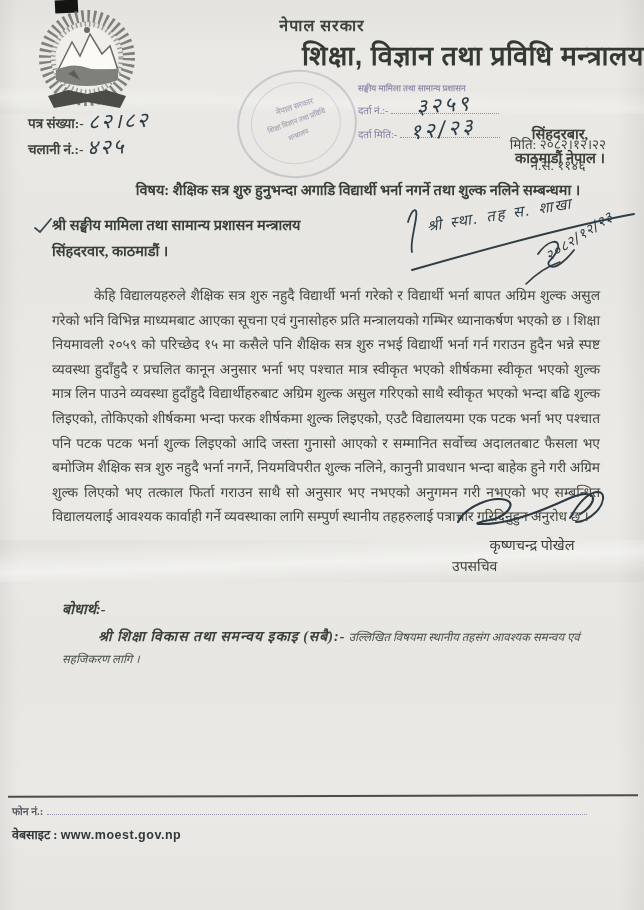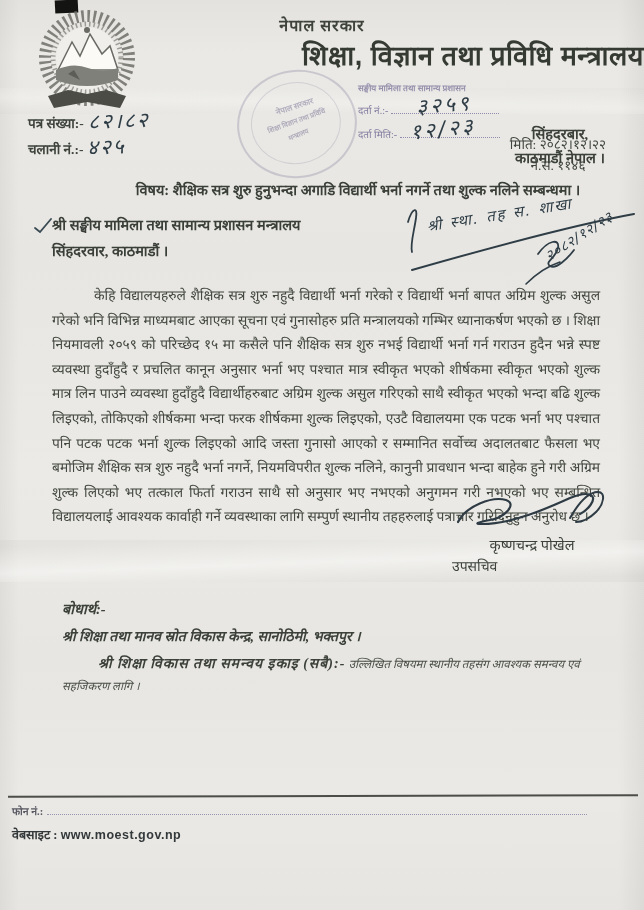--- a/index.html
+++ b/index.html
@@ -169,21 +169,20 @@
     <svg width="160" height="46" viewBox="0 0 160 46">
       <path d="M6 34 C14 18 40 8 54 12 C66 16 52 30 38 32 C28 34 20 36 30 36 C60 36 96 20 118 10 C128 6 136 4 140 8 C144 12 136 22 128 26" stroke="#2e3b44" stroke-width="2.2" fill="none" stroke-linecap="round"></path>
       <path d="M118 30 C126 16 136 4 146 4 C154 4 152 16 144 24 C138 30 130 34 124 34" stroke="#2e3b44" stroke-width="2" fill="none" stroke-linecap="round"></path>
     </svg>
   </div>
   <div class="abs sig-name">कृष्णचन्द्र पोखेल</div>
   <div class="abs sig-title">उपसचिव</div>
 
   <div class="abs cc">
     <div class="lbl">बोधार्थ:-</div>
-    <div class="i1">श्री शिक्षा तथा मानव स्रोत विकास केन्द्र, सानोठिमी, भक्तपुर ।</div>
     <div class="i2">
       <span class="b">श्री शिक्षा विकास तथा समन्वय इकाइ (सबै):-</span>
       <span class="n">उल्लिखित विषयमा स्थानीय तहसंग आवश्यक समन्वय एवं सहजिकरण लागि ।</span>
     </div>
   </div>
 
   <div class="abs footer-line"></div>
   <div class="abs web">
     <span>वेबसाइट :</span>
     <span class="url">www.moest.gov.np</span>

